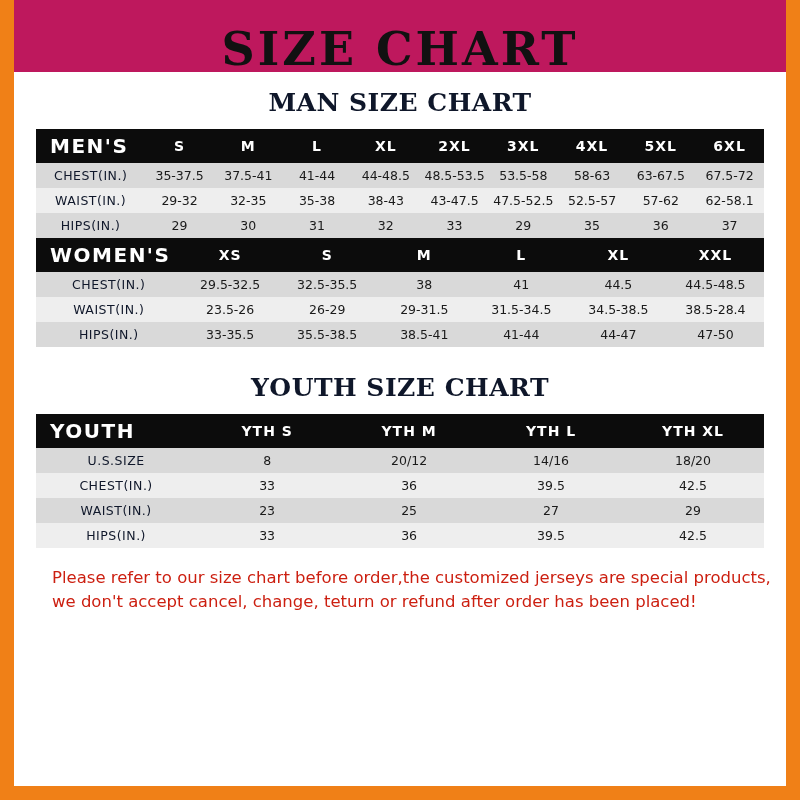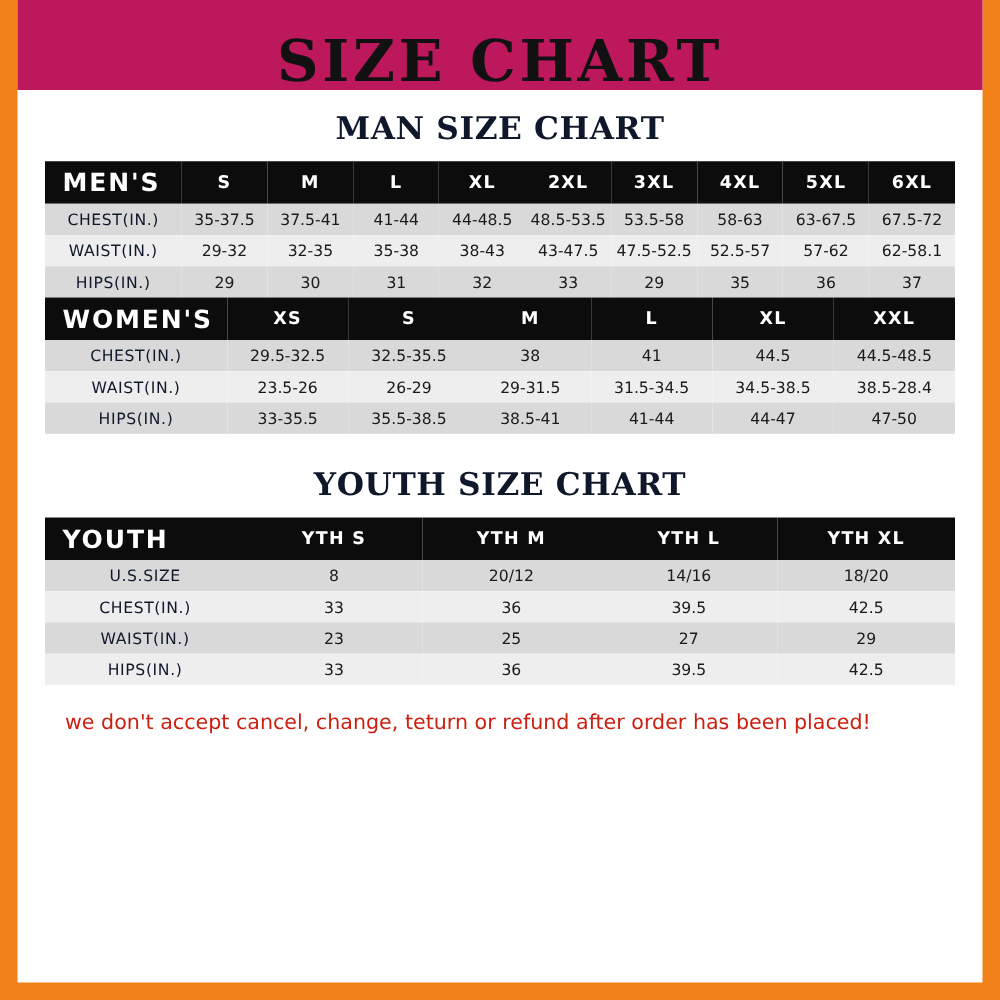--- a/index.html
+++ b/index.html
@@ -302,19 +302,20 @@
             <td>33</td>
             <td>36</td>
             <td>39.5</td>
             <td>42.5</td>
           </tr>
         </tbody>
       </table>
     </div>
 
     <div class="notice">
+      <div>Please refer to our size chart before order,the customized jerseys are special products,</div>
       <div>we don't accept cancel, change, teturn or refund after order has been placed!</div>
     </div>
 
   </div>
 
   <div class="bottom-bar"></div>
 </div>
 
 </body></html>

